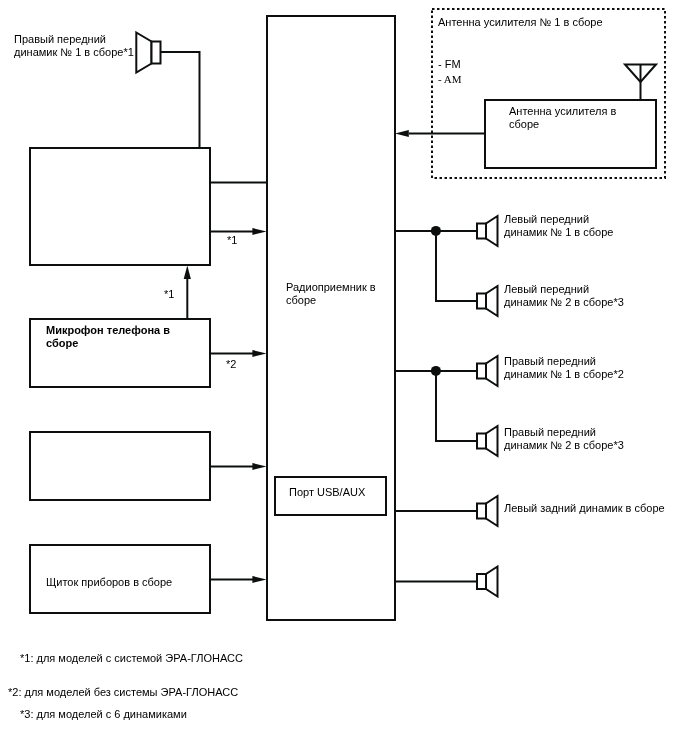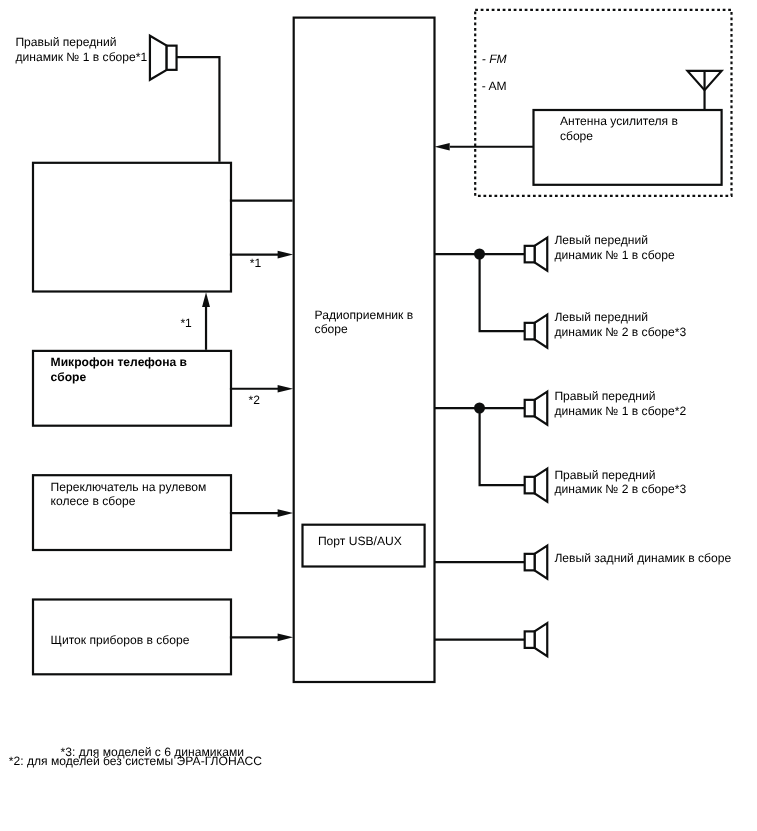--- a/index.html
+++ b/index.html
@@ -87,37 +87,37 @@
 
       <path d="M497.5,566.5 L486,574 L486,589 L497.5,596.5 Z"></path>
       <rect x="477" y="574" width="9" height="15"></rect>
     </g>
   </svg>
 
   <div class="lbl" style="left:14px;top:33px;">Правый передний
 динамик № 1 в сборе*1</div>
   <div class="lbl" style="left:46px;top:324px;font-weight:bold;">Микрофон телефона в
 сборе</div>
-  <div class="lbl" style="left:46px;top:437px;">Переключатель на рулевом
-колесе в сборе</div>
   <div class="lbl" style="left:46px;top:576px;">Щиток приборов в сборе</div>
   <div class="lbl" style="left:286px;top:281px;">Радиоприемник в
 сборе</div>
   <div class="lbl" style="left:289px;top:486px;">Порт USB/AUX</div>
-  <div class="lbl" style="left:438px;top:48px;font-style:italic;">- FM</div>
-  <div class="lbl" style="left:438px;top:73px;">- AM</div>
+  <div class="lbl" style="left:438px;top:16px;">Антенна усилителя № 1 в сборе</div>
+  <div class="lbl" style="left:438px;top:58px;">- FM</div>
+  <div class="lbl" style="left:438px;top:73px;font-family:Liberation Serif, serif;">- AM</div>
   <div class="lbl" style="left:509px;top:105px;">Антенна усилителя в
 сборе</div>
   <div class="lbl" style="left:504px;top:213px;">Левый передний
 динамик № 1 в сборе</div>
   <div class="lbl" style="left:504px;top:283px;">Левый передний
 динамик № 2 в сборе*3</div>
   <div class="lbl" style="left:504px;top:355px;">Правый передний
 динамик № 1 в сборе*2</div>
   <div class="lbl" style="left:504px;top:426px;">Правый передний
 динамик № 2 в сборе*3</div>
   <div class="lbl" style="left:504px;top:502px;">Левый задний динамик в сборе</div>
   <div class="lbl" style="left:227px;top:234px;">*1</div>
   <div class="lbl" style="left:164px;top:288px;">*1</div>
   <div class="lbl" style="left:226px;top:358px;">*2</div>
+  <div class="lbl" style="left:20px;top:652px;">*1: для моделей с системой ЭРА-ГЛОНАСС</div>
   <div class="lbl" style="left:8px;top:686px;">*2: для моделей без системы ЭРА-ГЛОНАСС</div>
-  <div class="lbl" style="left:20px;top:678px;margin-left:35px;">*3: для моделей с 6 динамиками</div>
+  <div class="lbl" style="left:20px;top:708px;">*3: для моделей с 6 динамиками</div>
 </div>
 
 </body></html>

